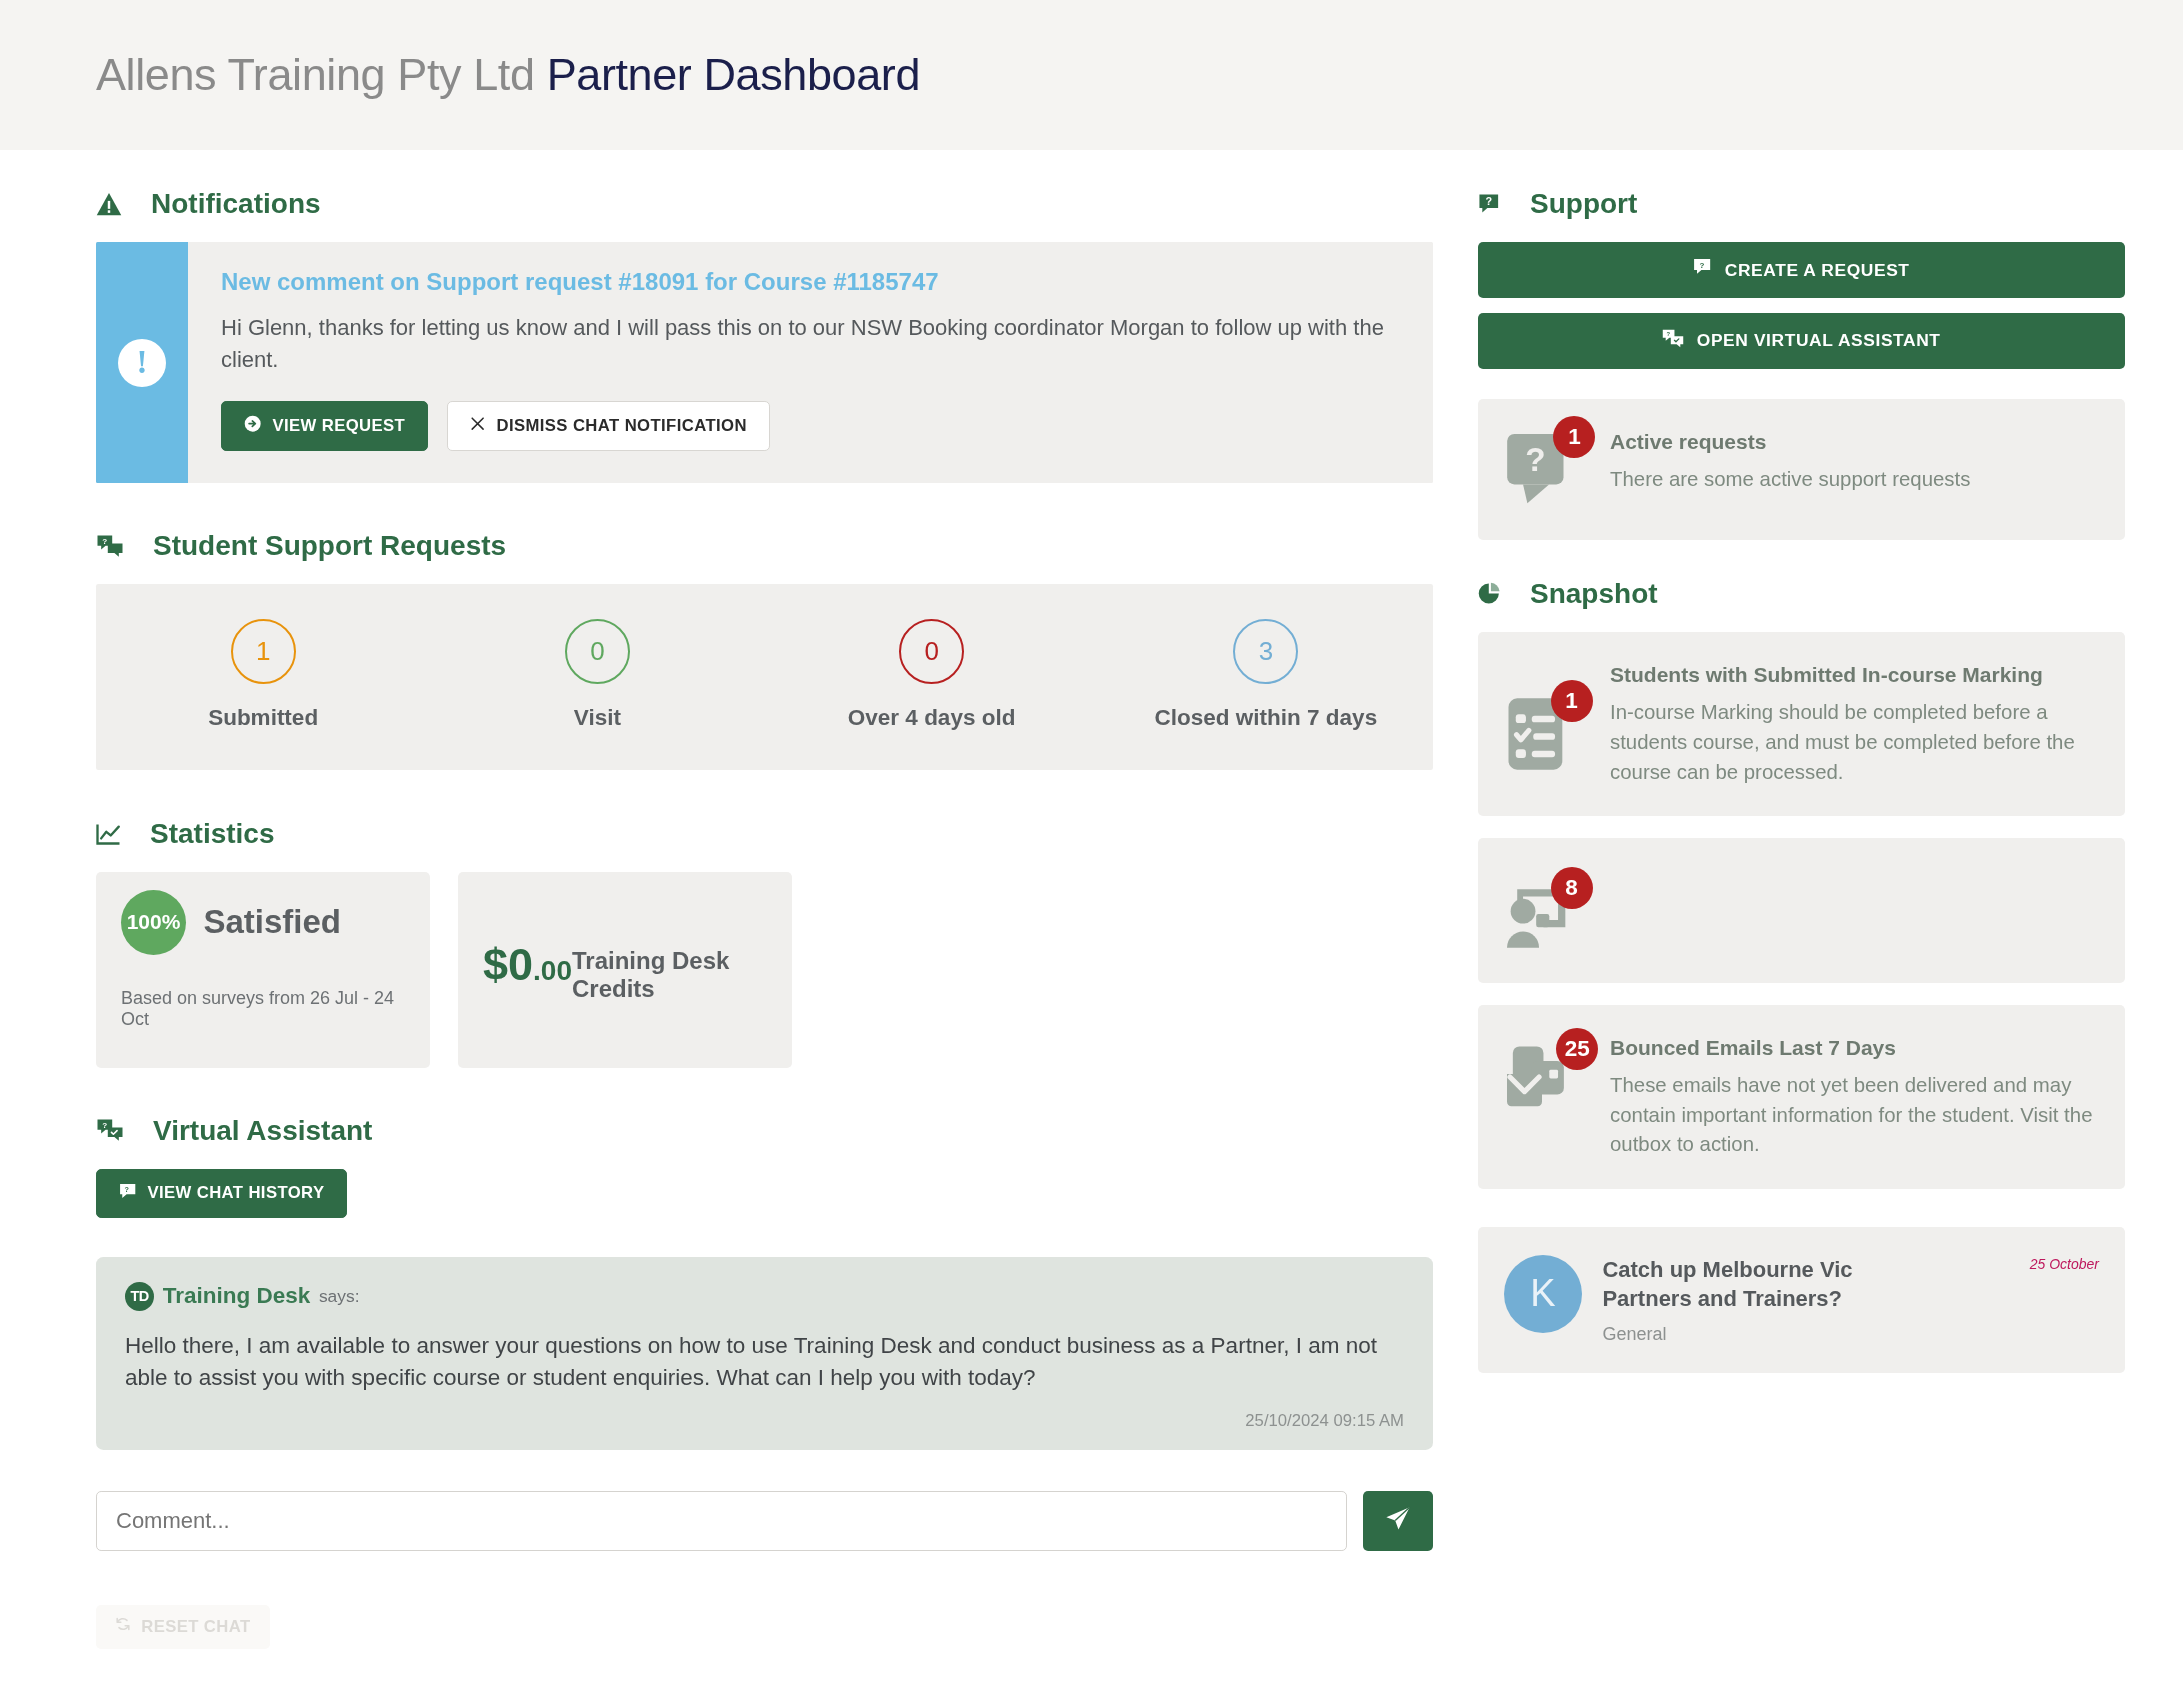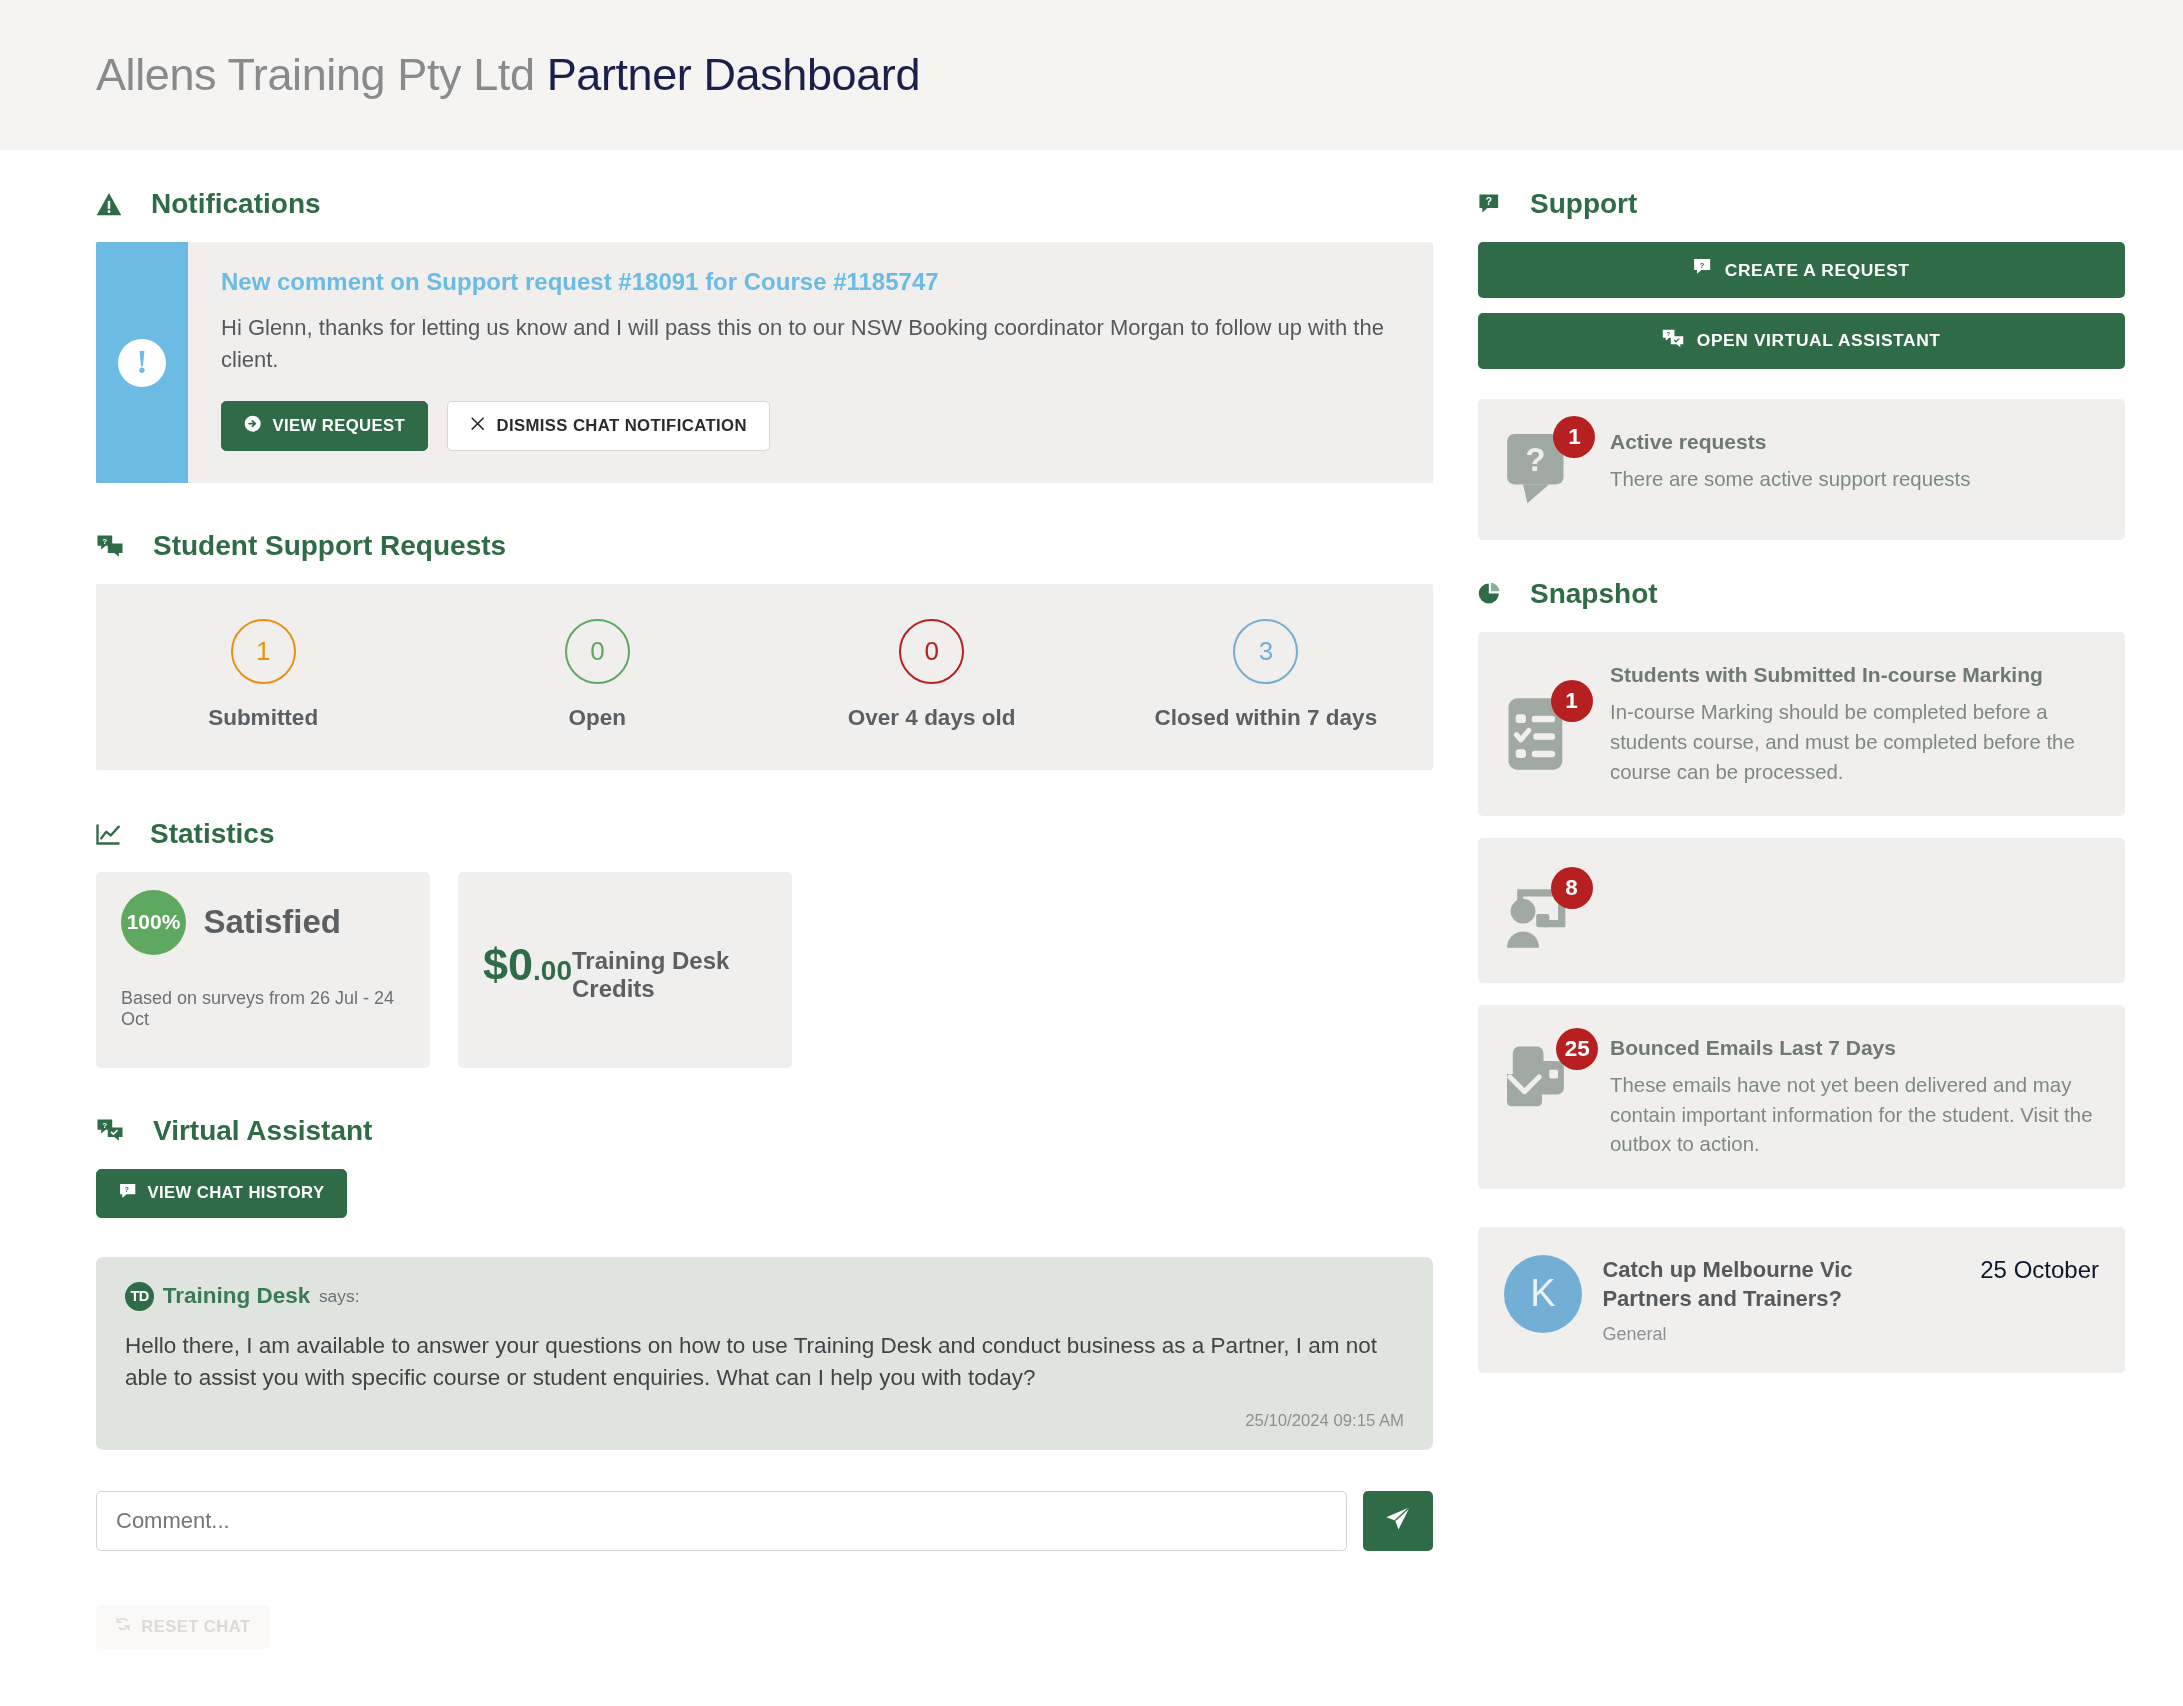--- a/index.html
+++ b/index.html
@@ -245,21 +245,21 @@
   .avatar {
     width: 78px; height: 78px; border-radius: 50%;
     background: #73aed4; color: #eaf2f8;
     display: flex; align-items: center; justify-content: center;
     font-size: 38px; font-weight: 400;
     flex: none;
   }
   .forum-body { flex: 1; }
   .forum-top { display: flex; justify-content: space-between; align-items: flex-start; gap: 14.5px; }
   .forum-title { font-size: 22px; font-weight: 700; color: #55595c; line-height: 1.32; max-width: 334px; }
-  .forum-date { font-size: 24px; color: #0f172a; white-space: nowrap; padding-top: 1.5px; }
+  .forum-date { font-size: 14px; color: #be185d; white-space: nowrap; padding-top: 1.5px; font-style: italic; }
   .forum-cat { font-size: 18px; color: #8d9190; margin-top: 11.6px; }
 </style>
 </head>
 <body>
 
 <div class="page-header">
   <div class="page-title">
     <span class="title-org">Allens Training Pty Ltd</span>
     <span class="title-main">Partner Dashboard</span>
   </div>
@@ -322,21 +322,21 @@
       <span>Student Support Requests</span>
     </div>
 
     <div class="stat-panel">
       <div class="stat-cell">
         <div class="stat-circle" style="border-color:#e8930c;color:#e8930c">1</div>
         <div class="stat-label">Submitted</div>
       </div>
       <div class="stat-cell">
         <div class="stat-circle" style="border-color:#5fa85f;color:#5fa85f">0</div>
-        <div class="stat-label">Open</div>
+        <div class="stat-label">Visit</div>
       </div>
       <div class="stat-cell">
         <div class="stat-circle" style="border-color:#b72020;color:#b72020">0</div>
         <div class="stat-label">Over 4 days old</div>
       </div>
       <div class="stat-cell">
         <div class="stat-circle" style="border-color:#73aed4;color:#73aed4">3</div>
         <div class="stat-label">Closed within 7 days</div>
       </div>
     </div>

